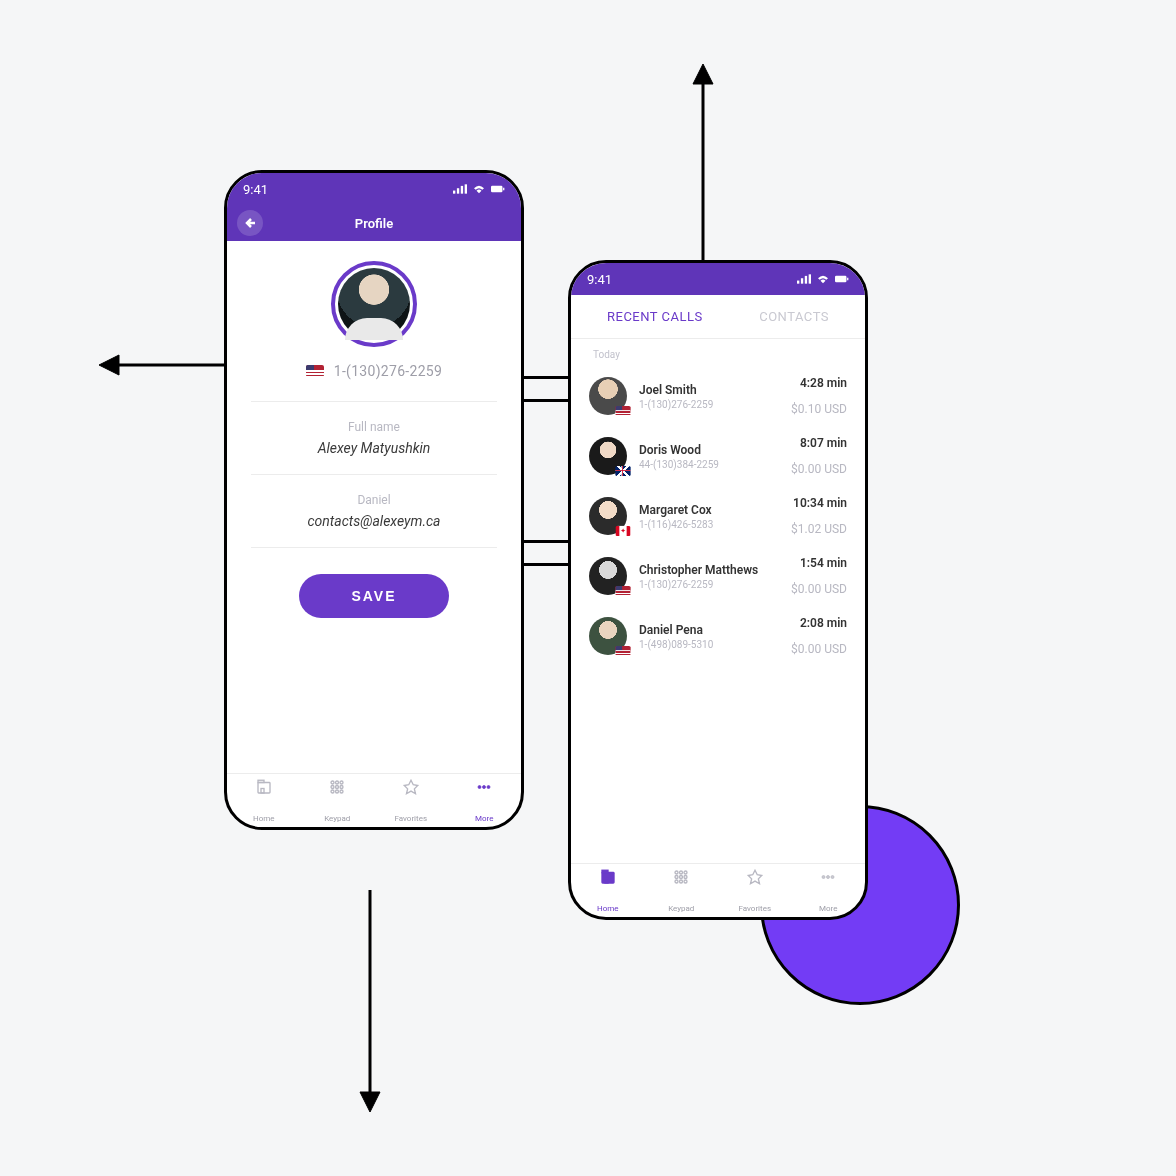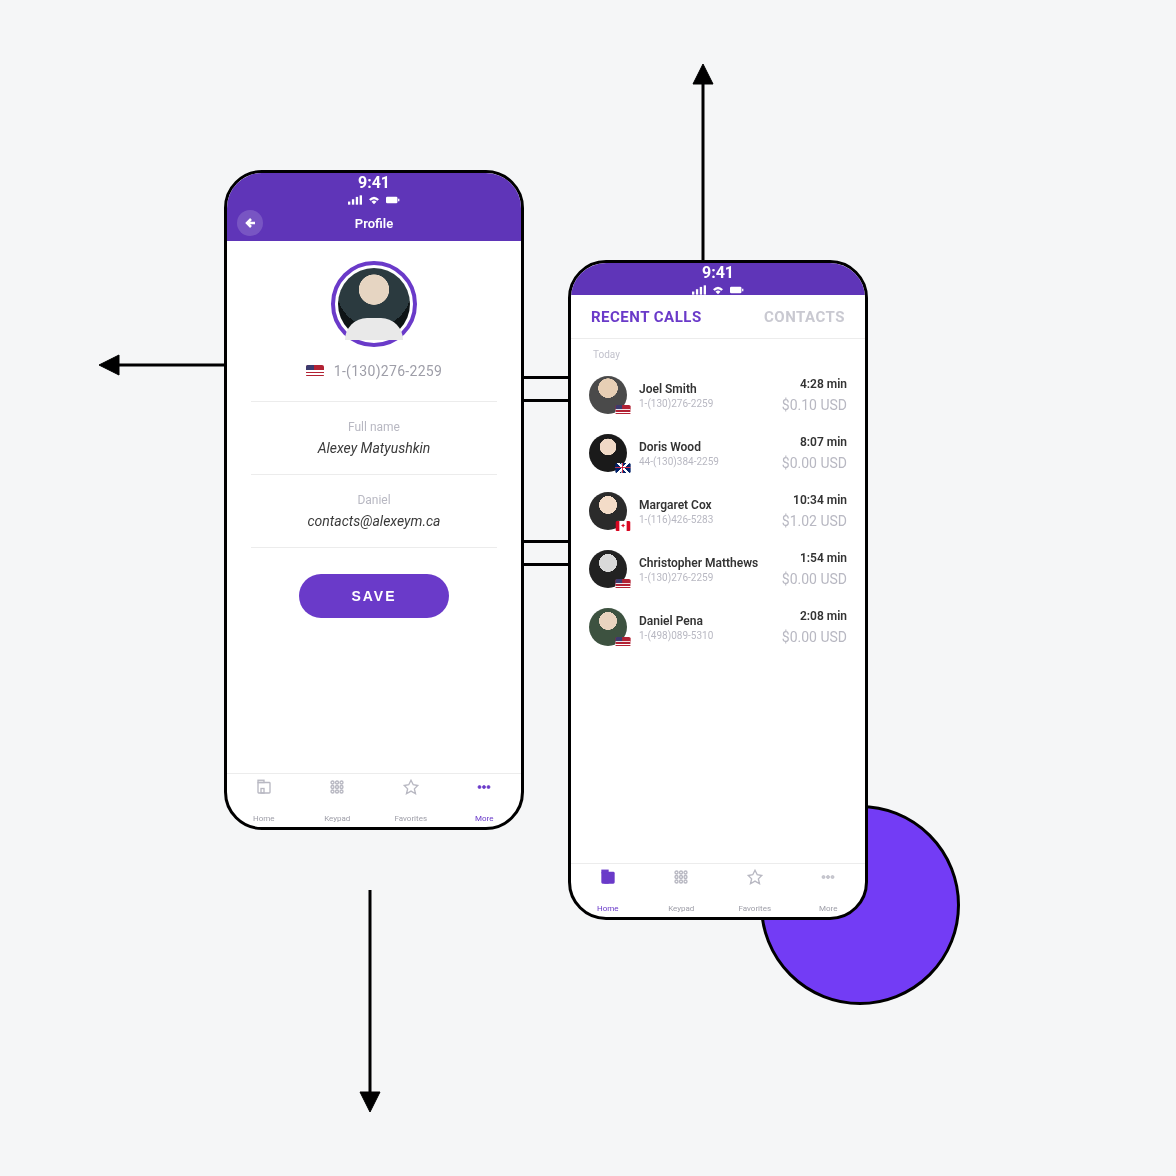--- a/index.html
+++ b/index.html
@@ -65,23 +65,22 @@
   .phone.left{left:224px;top:170px;}
   .phone.right{left:568px;top:260px;}
 
   
   .statusbar{
     background:var(--purple-dark);
     color:#fff;
     height:32px;
     display:flex;align-items:center;justify-content:space-between;
     padding:0 16px;
-    font-size:16px;
-    font-weight:700;
-    flex-direction:column;
+    font-size:13px;
+    font-weight:400;
   }
   .status-icons{display:flex;gap:5px;align-items:center;}
   .status-icons svg{width:14px;height:10px;fill:#fff;}
 
   .navbar{
     background:var(--purple-dark);
     color:#fff;
     height:36px;
     display:flex;align-items:center;justify-content:center;
     position:relative;
@@ -157,22 +156,22 @@
   .tabbar .tab .lbl{font-size:8px;color:var(--muted2);}
   .tabbar .tab.active{color:var(--purple);}
   .tabbar .tab.active .lbl{color:var(--purple);}
   .tabbar .tab.inactive svg{stroke:var(--muted);fill:none;}
   .tabbar .tab.active svg{stroke:var(--purple);fill:none;}
   .tabbar .tab.active.filled svg{fill:var(--purple);stroke:var(--purple);}
 
   
   .sub-tabs{
     height:44px;display:flex;align-items:center;justify-content:space-between;
-    padding:0 20px;border-bottom:1px solid var(--line);background:#fff;
-    font-size:15px;font-weight:700;letter-spacing:.5px;
+    padding:0 36px;border-bottom:1px solid var(--line);background:#fff;
+    font-size:13px;font-weight:400;letter-spacing:.5px;
   }
   .sub-tabs .t{cursor:pointer;}
   .sub-tabs .t.active{color:var(--purple);}
   .sub-tabs .t.inactive{color:#c9c9d1;}
   .section-label{font-size:10px;color:#c2c2cc;padding:10px 0 6px 22px;}
   .calls{flex:1;overflow:hidden;background:#fff;}
   .call-row{
     display:flex;align-items:center;padding:10px 18px;gap:12px;
   }
   .call-av{width:38px;height:38px;border-radius:50%;flex:none;position:relative;
@@ -180,21 +179,21 @@
   .call-av.b{background:radial-gradient(circle at 50% 34%,#f0d9c6 0 26%,#1a1a1a 27% 100%);}
   .call-av.c{background:radial-gradient(circle at 50% 34%,#f3dcc8 0 28%,#2b2b2b 29% 100%);}
   .call-av.d{background:radial-gradient(circle at 50% 34%,#d9d9d9 0 28%,#222 29% 100%);}
   .call-av.e{background:radial-gradient(circle at 50% 34%,#e9d4bf 0 28%,#3d5240 29% 100%);}
   .call-av .flagpos{position:absolute;right:-5px;bottom:-2px;transform:scale(.85);}
   .call-mid{flex:1;min-width:0;}
   .call-name{font-size:12px;color:#333;font-weight:600;white-space:nowrap;overflow:hidden;text-overflow:ellipsis;}
   .call-phone{font-size:10px;color:var(--muted);margin-top:2px;}
   .call-right{text-align:right;}
   .call-dur{font-size:12px;color:#333;font-weight:600;}
-  .call-cost{font-size:14px;color:var(--muted);margin-top:6px;}
+  .call-cost{font-size:12px;color:var(--muted);margin-top:12px;}
 </style>
 </head>
 <body>
 
 <div class="deco-circle"></div>
 
 <svg class="arrow top" width="40" height="230">
   <line x1="20" y1="20" x2="20" y2="210" stroke="#000" stroke-width="3"></line>
   <polygon points="20,4 10,24 30,24"></polygon>
 </svg>

